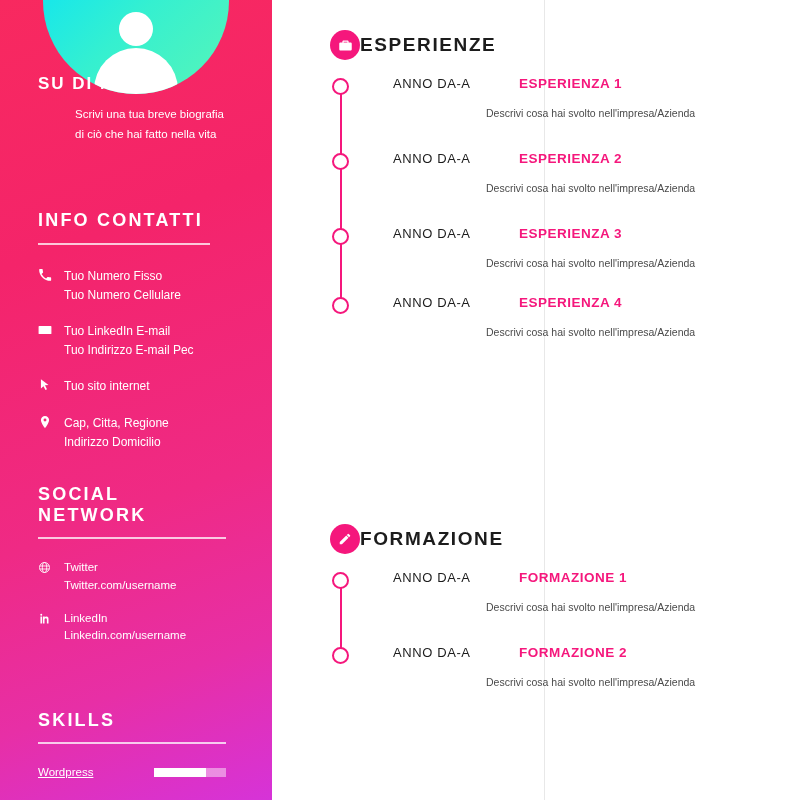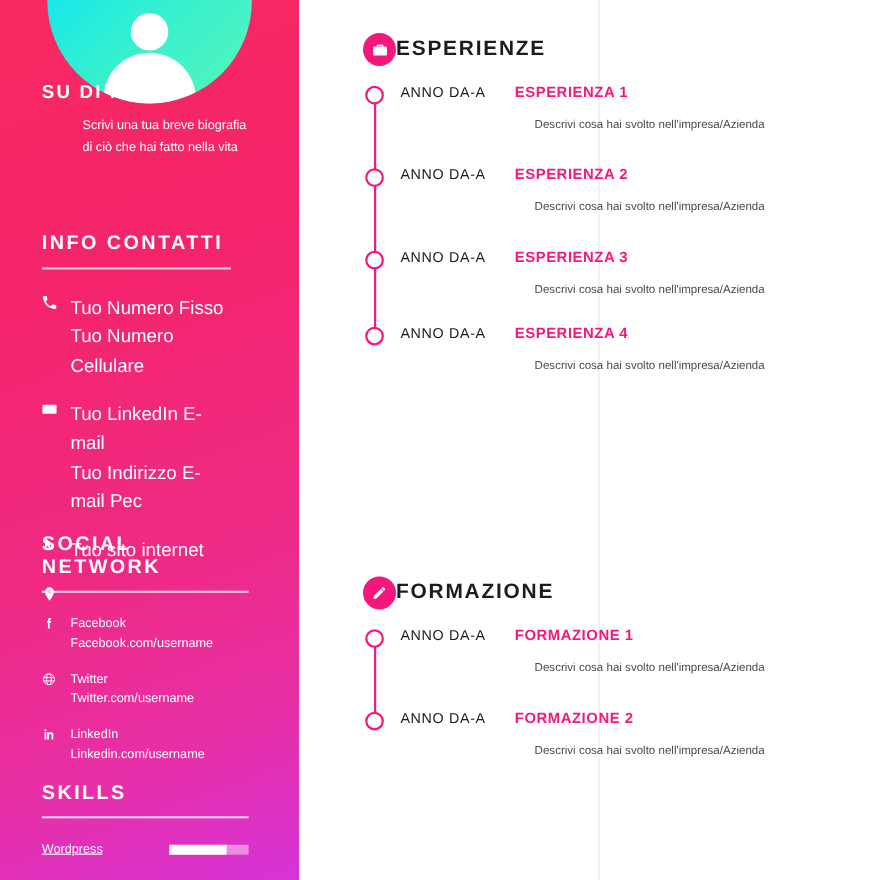--- a/index.html
+++ b/index.html
@@ -106,21 +106,21 @@
     margin-bottom: 18px;
   }
   .contact-row .ic {
     width: 26px;
     flex: 0 0 26px;
     display: flex;
     align-items: flex-start;
     justify-content: flex-start;
     padding-top: 1px;
   }
-  .contact-row .txt { font-size: 17px; line-height: 1.55; }
+  .contact-row .txt { font-size: 12px; line-height: 1.55; }
 
   .social { position: absolute; top: 484px; left: 0; right: 0; }
   .social .sb-rule { margin-top: 11px; }
   .social-list { margin-top: 20px; }
   .social-row {
     display: flex;
     align-items: flex-start;
     margin-bottom: 15px;
   }
   .social-row .ic {
@@ -207,21 +207,22 @@
     width: 17px;
     height: 17px;
     border-radius: 50%;
     border: 2.5px solid #f5177c;
     background: #ffffff;
     box-sizing: border-box;
   }
   .tl-row {
     display: flex;
     align-items: baseline;
-    gap: 8px;
+    gap: 30px;
+    margin-left: 29px;
   }
   .tl-years {
     font-size: 13px;
     letter-spacing: 0.6px;
     color: #1c1c1c;
     font-weight: 400;
     width: 96px;
     flex: 0 0 96px;
   }
   .tl-role {
@@ -306,42 +307,35 @@
             <span>Tuo sito internet</span>
           </span>
         </div>
 
         <div class="contact-row">
           <span class="ic">
             <svg width="14" height="14" viewBox="0 0 24 24" fill="#ffffff">
                 <path d="M12 1.5c-3.9 0-7 3.1-7 7 0 5.2 7 14 7 14s7-8.8 7-14c0-3.9-3.1-7-7-7zm0 9.5a2.5 2.5 0 110-5 2.5 2.5 0 010 5z"></path>
               </svg>
           </span>
+          <span class="txt">
+            <span>Cap, Citta, Regione</span><br>
+            <span>Indirizzo Domicilio</span>
+          </span>
         </div>
 
       </div>
     </section>
 
     <section class="social sb-section">
       <h2 class="sb-title">SOCIAL NETWORK</h2>
       <div class="sb-rule"></div>
 
       <div class="social-list">
 
-        <div class="social-row">
-          <span class="ic">
-            <svg width="13" height="13" viewBox="0 0 24 24" fill="#ffffff">
-                <path d="M15.5 8.5h-2.2V7c0-.7.4-.9.7-.9h1.4V3.3L13.5 3.3c-2.6 0-3.2 1.9-3.2 3.2v2H8.8v2.9h1.5V21h3V11.4h2.1l.1-2.9z"></path>
-              </svg>
-          </span>
-          <span class="txt">
-            <span>Facebook</span><br>
-            <span>Facebook.com/username</span>
-          </span>
-        </div>
 
         <div class="social-row">
           <span class="ic">
             <svg width="13" height="13" viewBox="0 0 24 24" fill="none" stroke="#ffffff" stroke-width="1.6">
                 <circle cx="12" cy="12" r="9.2"></circle>
                 <ellipse cx="12" cy="12" rx="4" ry="9.2"></ellipse>
                 <path d="M3 9.2h18M3 14.8h18"></path>
               </svg>
           </span>
           <span class="txt">

